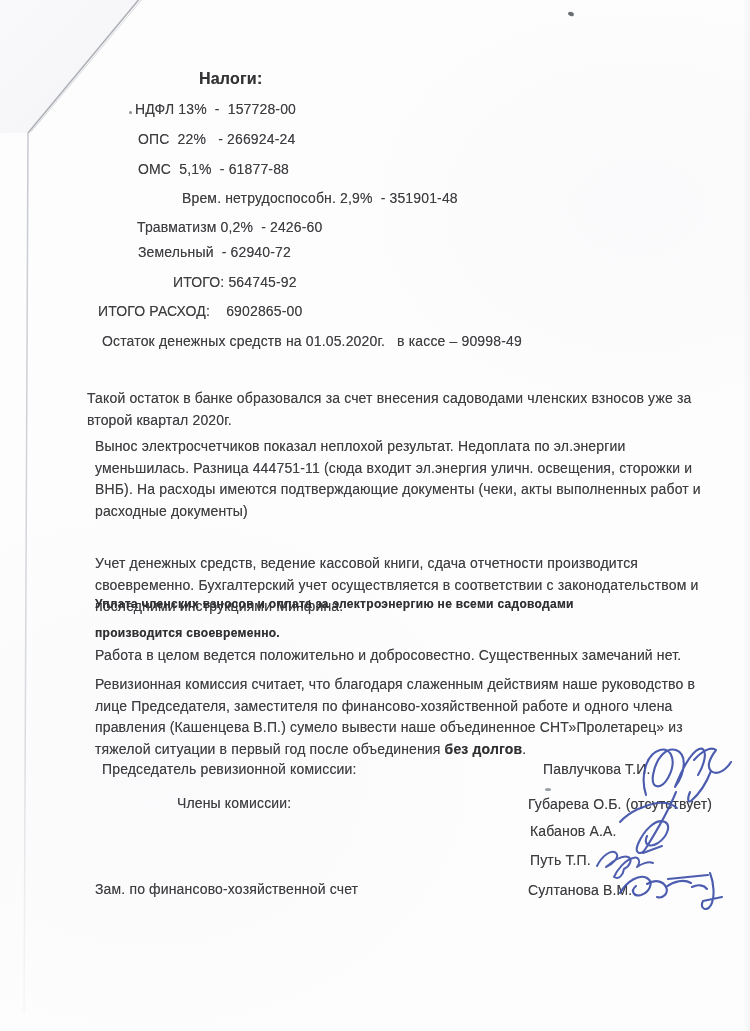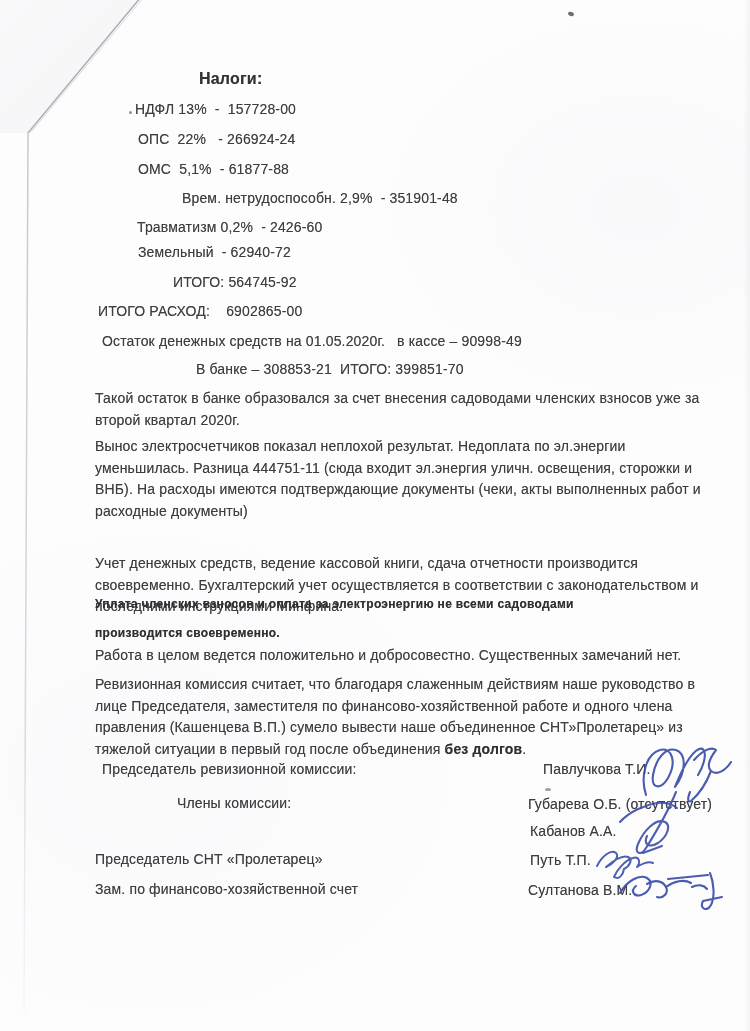--- a/index.html
+++ b/index.html
@@ -65,23 +65,22 @@
   <div class="t" style="left:135px; top:101px;">НДФЛ 13%  -  157728-00</div>
   <div class="t" style="left:138px; top:131px;">ОПС  22%   - 266924-24</div>
   <div class="t" style="left:138px; top:161px;">ОМС  5,1%  - 61877-88</div>
   <div class="t" style="left:138px; top:190px;margin-left:44px;">Врем. нетрудоспособн. 2,9%  - 351901-48</div>
   <div class="t" style="left:137px; top:219px;">Травматизм 0,2%  - 2426-60</div>
   <div class="t" style="left:138px; top:244px;">Земельный  - 62940-72</div>
   <div class="t" style="left:173px; top:274px;">ИТОГО: 564745-92</div>
 
   <div class="t" style="left:98px; top:303px;">ИТОГО РАСХОД:    6902865-00</div>
   <div class="t" style="left:102px; top:333px;">Остаток денежных средств на 01.05.2020г.   в кассе – 90998-49</div>
-  <div class="t" style="left:196px; top:361px;">В банке – 308853-21  ИТОГО: 399851-70</div>
 
-  <div class="t para" style="left:95px; top:388px;">Такой остаток в банке образовался за счет внесения садоводами членских взносов уже за
+  <div class="t para" style="left:87px; top:388px;">Такой остаток в банке образовался за счет внесения садоводами членских взносов уже за
 второй квартал 2020г.</div>
   <div class="t para" style="left:95px; top:436px;">Вынос электросчетчиков показал неплохой результат. Недоплата по эл.энергии
 уменьшилась. Разница 444751-11 (сюда входит эл.энергия уличн. освещения, сторожки и
 ВНБ). На расходы имеются подтверждающие документы (чеки, акты выполненных работ и
 расходные документы)</div>
   <div class="t para" style="left:95px; top:521px;margin-top:32px;">Учет денежных средств, ведение кассовой книги, сдача отчетности производится
 своевременно. Бухгалтерский учет осуществляется в соответствии с законодательством и
 последними инструкциями Минфина.</div>
   <div class="t boldpara" style="left:95px; top:590px;">Уплата членских взносов и оплата за электроэнергию не всеми садоводами
 производится своевременно.</div>
@@ -89,21 +88,20 @@
   <div class="t" style="left:102px; top:761px;">Председатель ревизионной комиссии:</div>
 
   <div class="t para" style="left:95px; top:674px;"><span>Ревизионная комиссия считает, что благодаря слаженным действиям наше руководство в
 лице Председателя, заместителя по финансово-хозяйственной работе и одного члена
 правления (Кашенцева В.П.) сумело вывести наше объединенное СНТ»Пролетарец» из
 тяжелой ситуации в первый год после объединения </span><span class="b">без долгов</span><span>.</span></div>
   <div class="t" style="left:543px; top:761px;">Павлучкова Т.И.</div>
   <div class="t" style="left:177px; top:795px;">Члены комиссии:</div>
   <div class="t" style="left:528px; top:796px;">Губарева О.Б. (отсутствует)</div>
   <div class="t" style="left:530px; top:823px;">Кабанов А.А.</div>
-  <div class="t" style="left:95px; top:851px;">Председатель СНТ «Пролетарец»</div>
   <div class="t" style="left:530px; top:852px;">Путь Т.П.</div>
   <div class="t" style="left:95px; top:881px;">Зам. по финансово-хозяйственной счет</div>
   <div class="t" style="left:528px; top:882px;">Султанова В.М.</div>
 
   <svg class="overlay sig" width="750" height="1031" viewBox="0 0 750 1031">
     <g stroke-width="2.1" opacity="0.92" stroke="#3c4ea8">
       <path d="M646,795 C640,776 646,754 660,750 C672,747 677,762 668,778 C661,790 651,789 653,775 C656,758 666,747 676,750 C687,754 686,772 675,787 C681,772 690,753 699,749 C707,746 707,760 698,775"></path>
       <path d="M694,760 C702,751 711,746 716,750 C710,758 706,766 711,771 C717,776 726,770 731,762"></path>
       <path d="M711,771 C706,784 698,795 691,801 C688,803 687,799 690,792"></path>
     </g>

